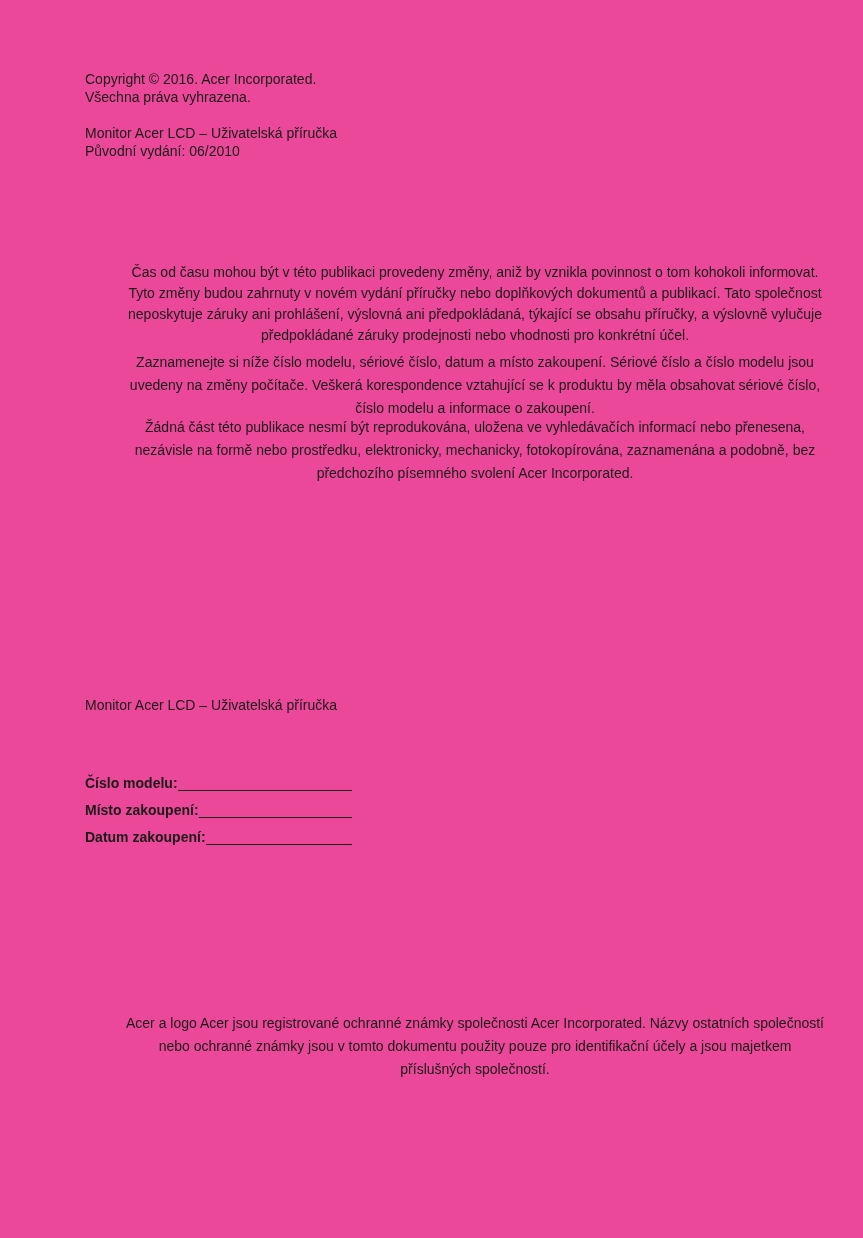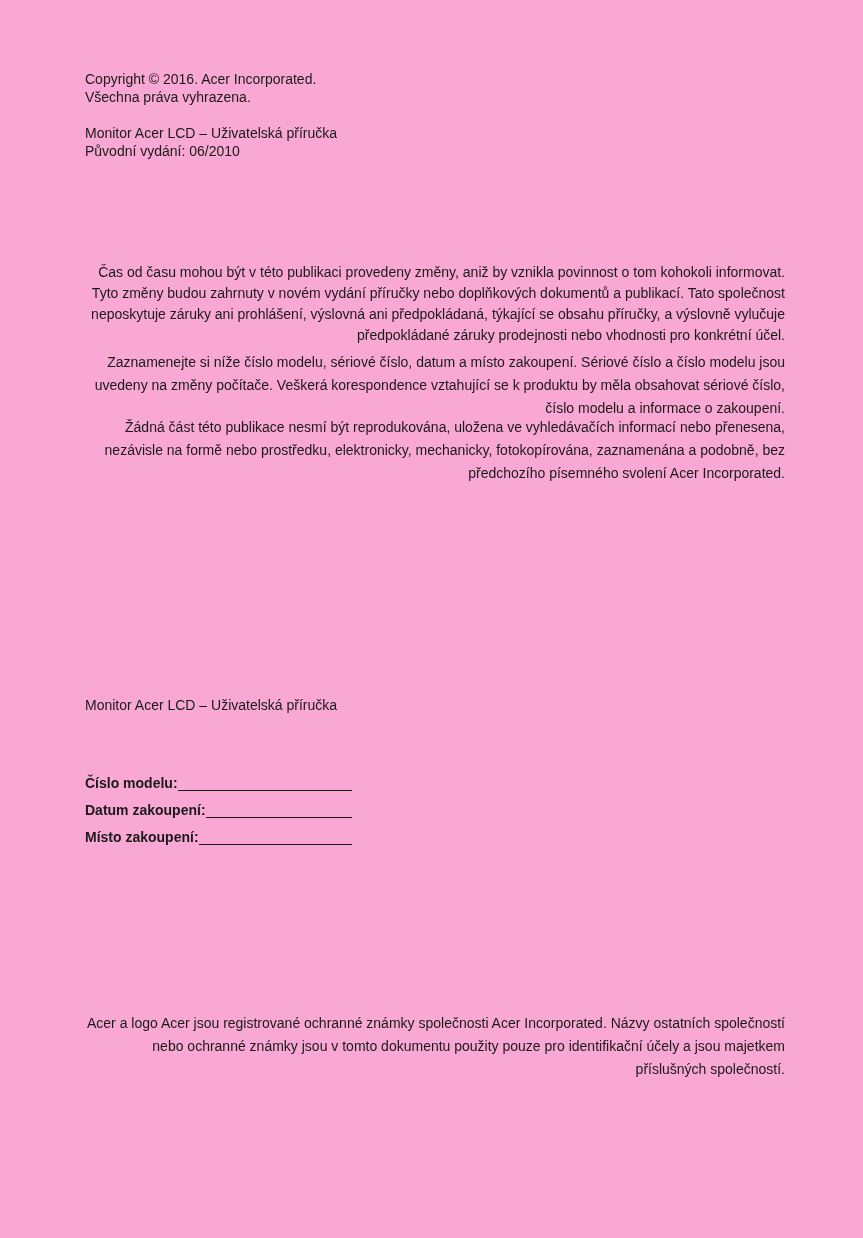--- a/index.html
+++ b/index.html
@@ -2,34 +2,35 @@
 <html lang="cs"><head>
 <meta charset="utf-8">
 <style>
   * { margin: 0; padding: 0; box-sizing: border-box; }
   html, body { background: #e8e8e8; }
   .page {
     position: relative;
     width: 863px;
     height: 1238px;
     margin: 0 auto;
-    background: #f9a8d4;
+    background: #ec4899;
     font-family: "Liberation Sans", "DejaVu Sans", sans-serif;
     color: #1a1a1a;
     overflow: hidden;
   }
   .abs { position: absolute; left: 85px; }
   .smallblock {
     font-size: 14px;
     line-height: 18px;
   }
   .para {
     width: 700px;
     font-size: 14px;
-    text-align: right;
+    text-align: center;
+    margin-left: 40px;
   }
   .para-tight { line-height: 21px; top: 262px; }
   .para-mid   { line-height: 23px; top: 351px; }
   .para-low   { line-height: 23px; top: 416px; }
   .manual-title { top: 696px; font-size: 14px; line-height: 18px; }
   .form-block { top: 770px; width: 267px; }
   .form-row {
     display: flex;
     width: 267px;
     height: 27px;
@@ -72,24 +73,24 @@
   <p class="abs para para-low">Žádná část této publikace nesmí být reprodukována, uložena ve vyhledávačích informací nebo přenesena, nezávisle na formě nebo prostředku, elektronicky, mechanicky, fotokopírována, zaznamenána a podobně, bez předchozího písemného svolení Acer Incorporated.</p>
 
   <div class="abs manual-title">Monitor Acer LCD – Uživatelská příručka</div>
 
   <div class="abs form-block">
     <div class="form-row">
       <span class="form-label">Číslo modelu:</span>
       <span class="form-line"></span>
     </div>
     <div class="form-row">
-      <span class="form-label">Datum zakoupení:</span>
+      <span class="form-label">Místo zakoupení:</span>
       <span class="form-line"></span>
     </div>
     <div class="form-row">
-      <span class="form-label">Místo zakoupení:</span>
+      <span class="form-label">Datum zakoupení:</span>
       <span class="form-line"></span>
     </div>
   </div>
 
   <p class="abs para trademark" style="line-height:23px;">Acer a logo Acer jsou registrované ochranné známky společnosti Acer Incorporated. Názvy ostatních společností nebo ochranné známky jsou v tomto dokumentu použity pouze pro identifikační účely a jsou majetkem příslušných společností.</p>
 
 </div>
 
 </body></html>

